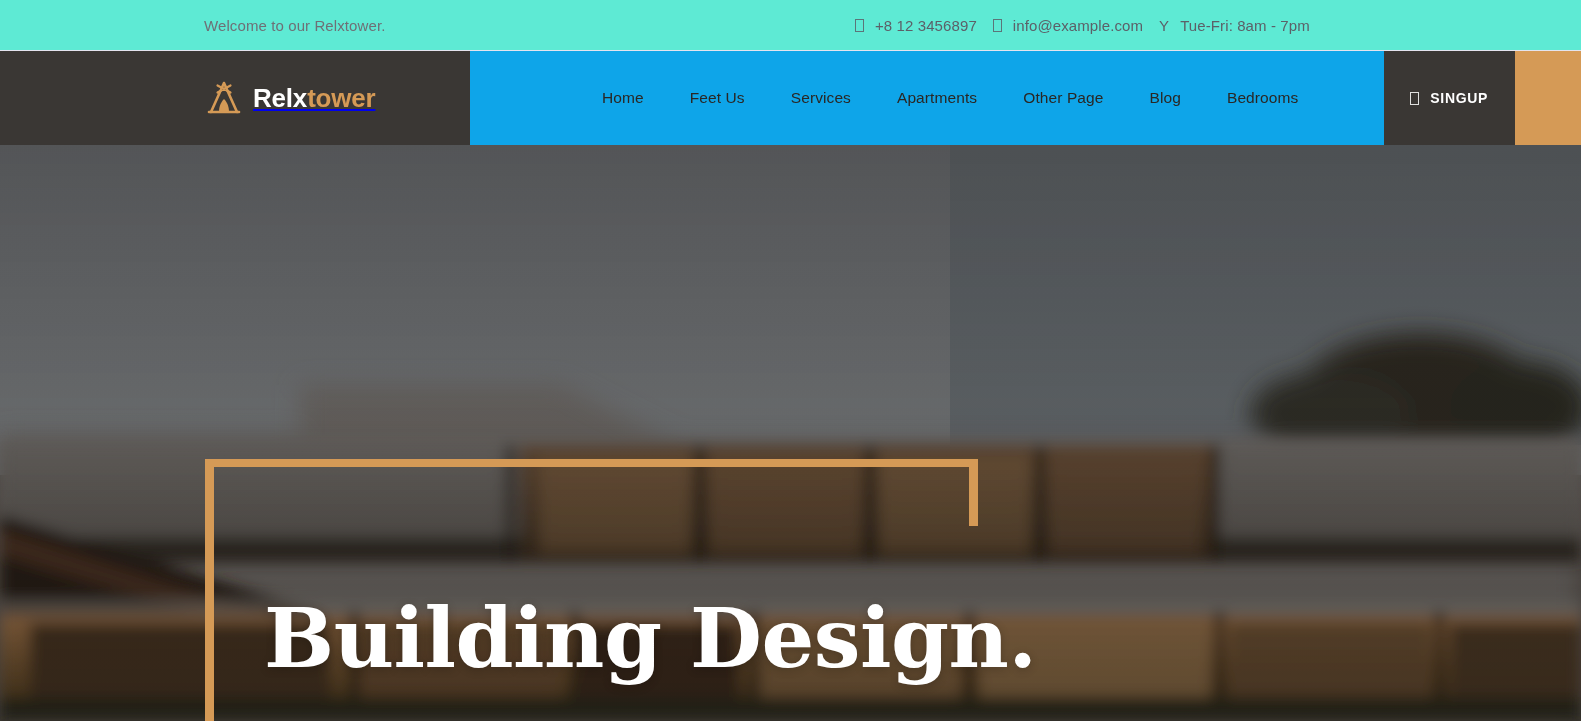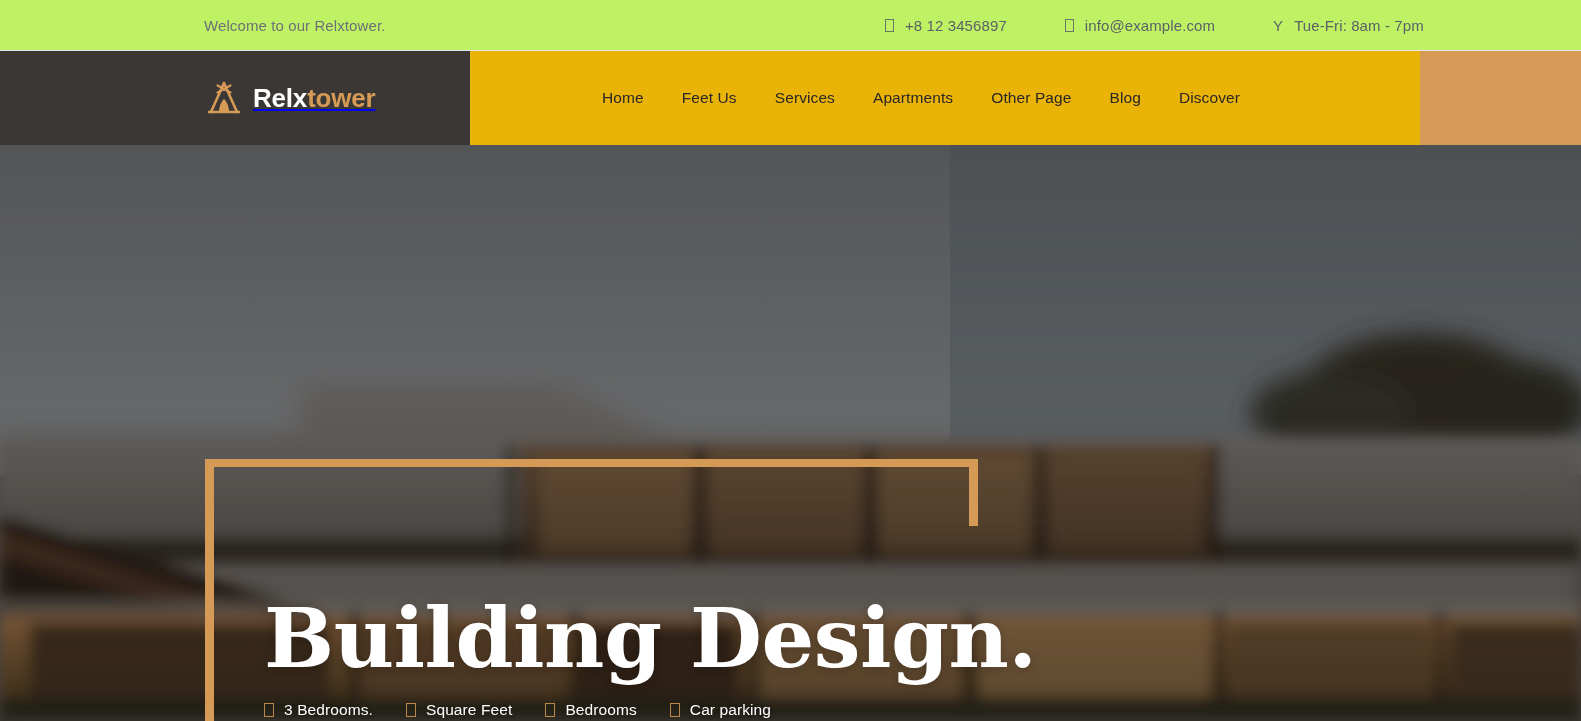--- a/index.html
+++ b/index.html
@@ -7,53 +7,53 @@
   html, body {
     width:1581px; height:721px;
     overflow:hidden;
     background:#fff;
     font-family:"Liberation Sans", sans-serif;
   }
 
   
   .topbar{
     height:51px; width:100%;
-    background:#bef264;
+    background:#5eead4;
     display:flex; align-items:center;
     position:relative;
     border-bottom:1px solid #e4e4ef;
   }
   .topbar-welcome{
     position:absolute; left:204px;
     font-size:15px; color:#6e7076;
     letter-spacing:.1px;
   }
   .topbar-right{
-    position:absolute; left:885px;
+    position:absolute; left:855px;
     display:flex; align-items:flex-start;
-    gap:58px;
+    gap:16px;
   }
   .tb-item{
     display:flex; align-items:center; gap:11px;
     font-size:15px; color:#5c6068;
     letter-spacing:.1px; white-space:nowrap;
   }
   .tofu{
     display:inline-block;
     width:9px; height:13px;
     border:1px solid currentColor;
     opacity:.85;
   }
   .glyph-y{ font-size:15px; line-height:1; }
 
   
   .header{
     height:94px; width:100%;
     display:flex; position:relative;
-    background:#eab308;
+    background:#0ea5e9;
     text-align:center;
   }
   .hdr-left{
     width:470px; height:100%;
     background:#3a3734;
     display:flex; align-items:center;
     padding-left:205px;
     flex:0 0 470px;
   }
   .logo{ display:flex; align-items:center; gap:10px; }
@@ -61,21 +61,21 @@
   .logo-text{
     font-size:26px; font-weight:bold;
     letter-spacing:-.2px;
   }
   .logo-a{ color:#ffffff; }
   .logo-b{ color:#d59a56; }
 
   .nav{
     flex:1 1 auto;
     display:flex; align-items:center;
-    gap:0; padding-left:113px;
+    gap:8px; padding-left:113px;
   }
   .nav a{
     font-size:15.5px; color:#2a2724;
     text-decoration:none; font-weight:500;
     padding:0 19px; letter-spacing:.1px;
     white-space:nowrap;
   }
   .signup{
     width:131px; flex:0 0 131px;
     background:#3a3734;
@@ -188,23 +188,27 @@
     </a>
   </div>
 
   <nav class="nav">
     <a href="#">Home</a>
     <a href="#">Feet Us</a>
     <a href="#">Services</a>
     <a href="#">Apartments</a>
     <a href="#">Other Page</a>
     <a href="#">Blog</a>
-    <a href="#">Discover</a>
+    <a href="#">Bedrooms</a>
   </nav>
 
+  <div class="signup">
+    <span class="tofu"></span>
+    <span class="signup-label">SINGUP</span>
+  </div>
 
   <div class="hdr-tail"></div>
 </div>
 
 <div class="hero">
 
   <div class="hero-bg">
     <svg viewBox="0 0 1581 576" preserveAspectRatio="none">
       <defs>
         <linearGradient id="sky" x1="0" y1="0" x2="0" y2="1">
@@ -297,34 +301,16 @@
     <div class="frame-right"></div>
   </div>
 
   <div class="hero-inner">
 
     <h1 class="hero-title">
       <br>
       <span>Building Design.</span>
     </h1>
 
-    <div class="hero-feats">
-      <div class="feat">
-        <span class="tofu"></span>
-        <span>3 Bedrooms.</span>
-      </div>
-      <div class="feat">
-        <span class="tofu"></span>
-        <span>Square Feet</span>
-      </div>
-      <div class="feat">
-        <span class="tofu"></span>
-        <span>Bedrooms</span>
-      </div>
-      <div class="feat">
-        <span class="tofu"></span>
-        <span>Car parking</span>
-      </div>
-    </div>
 
   </div>
 
 </div>
 
 </body></html>

